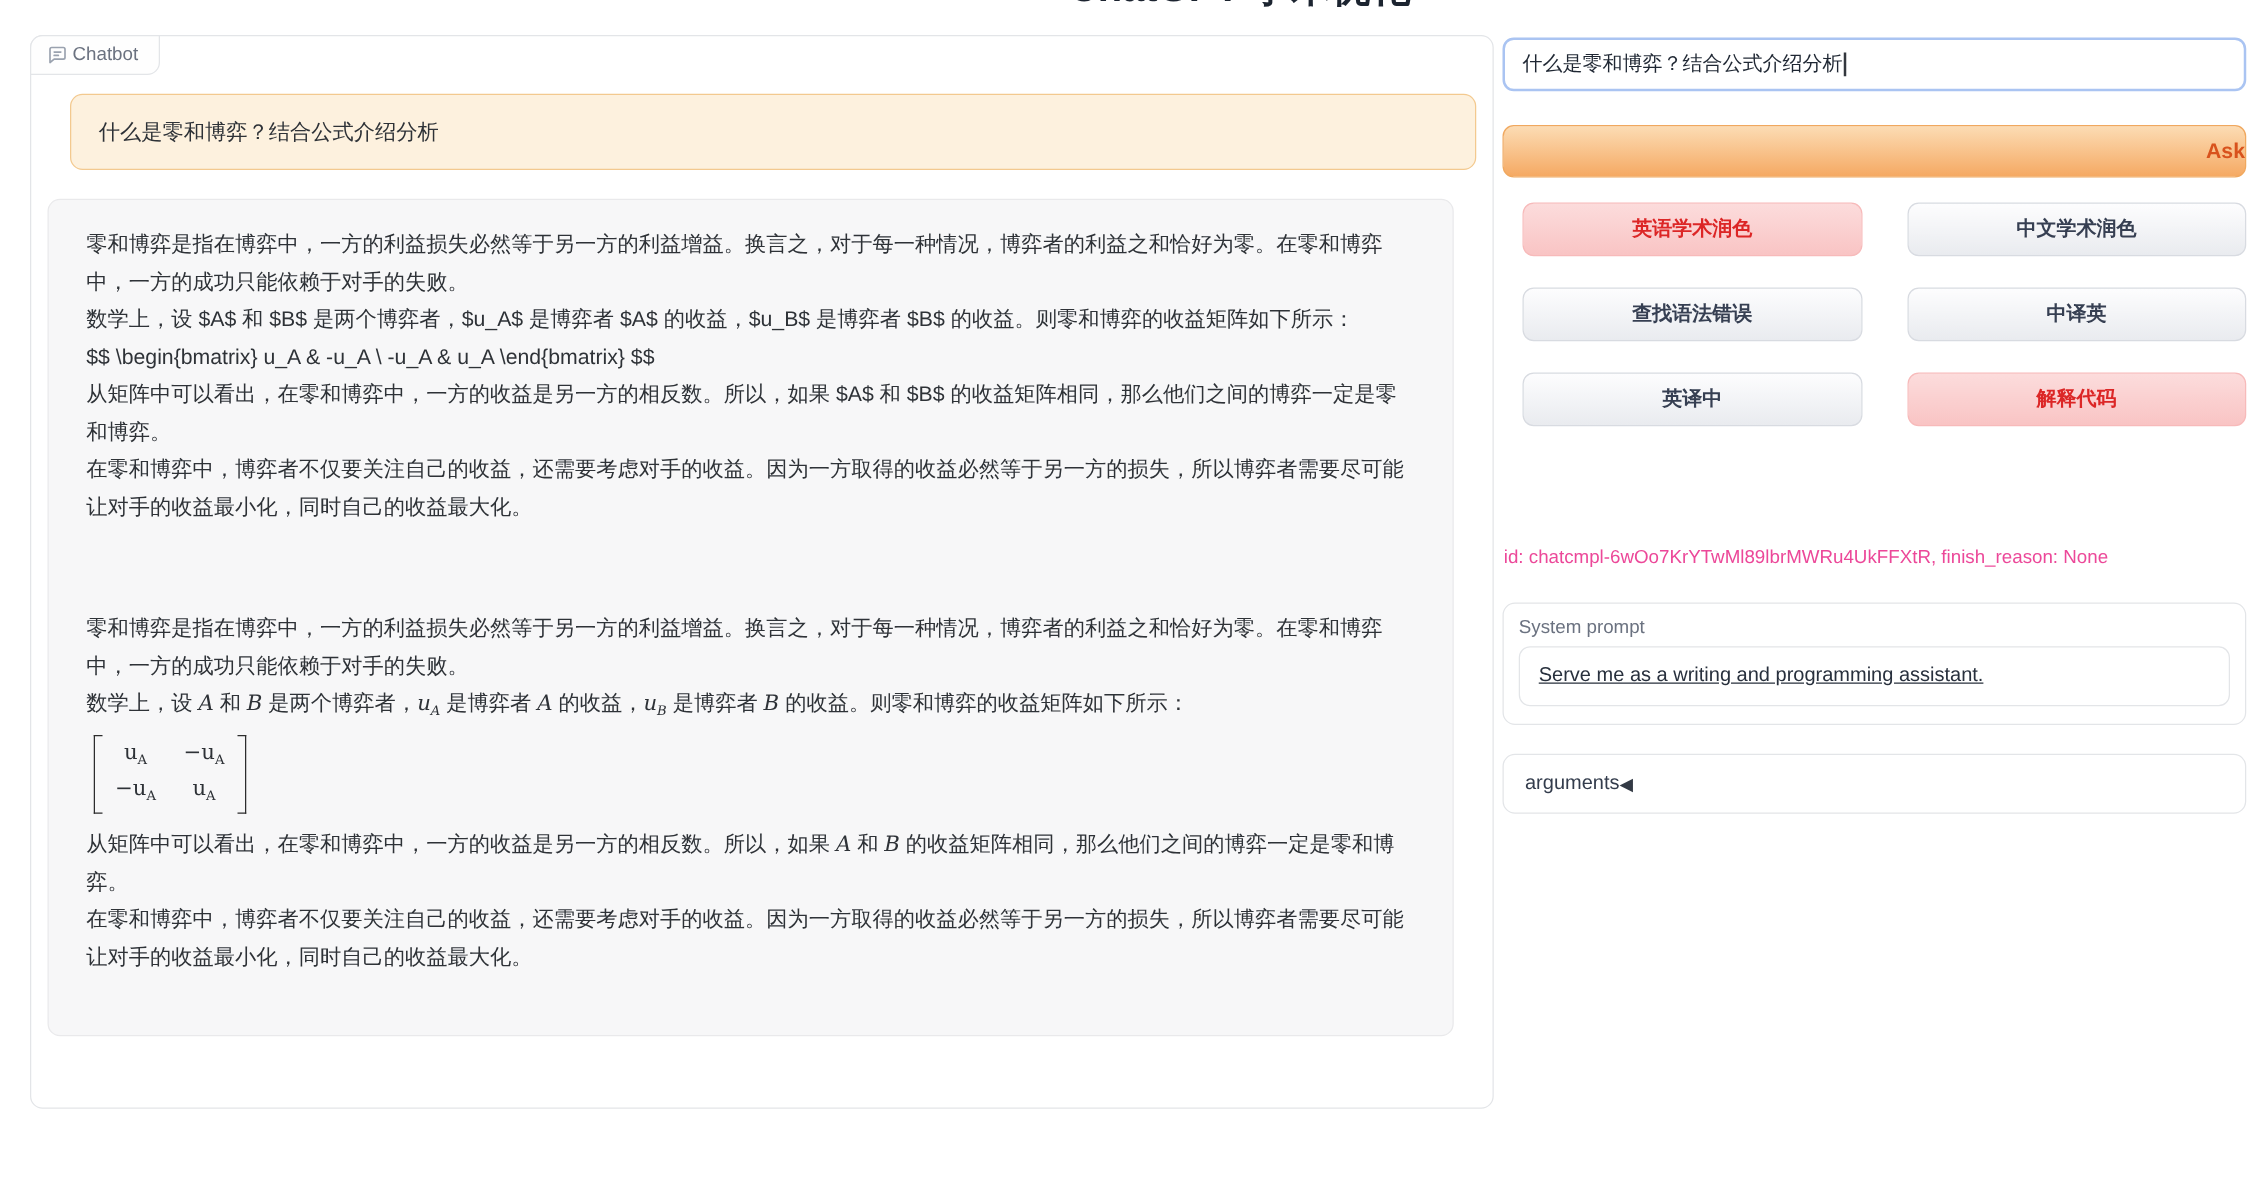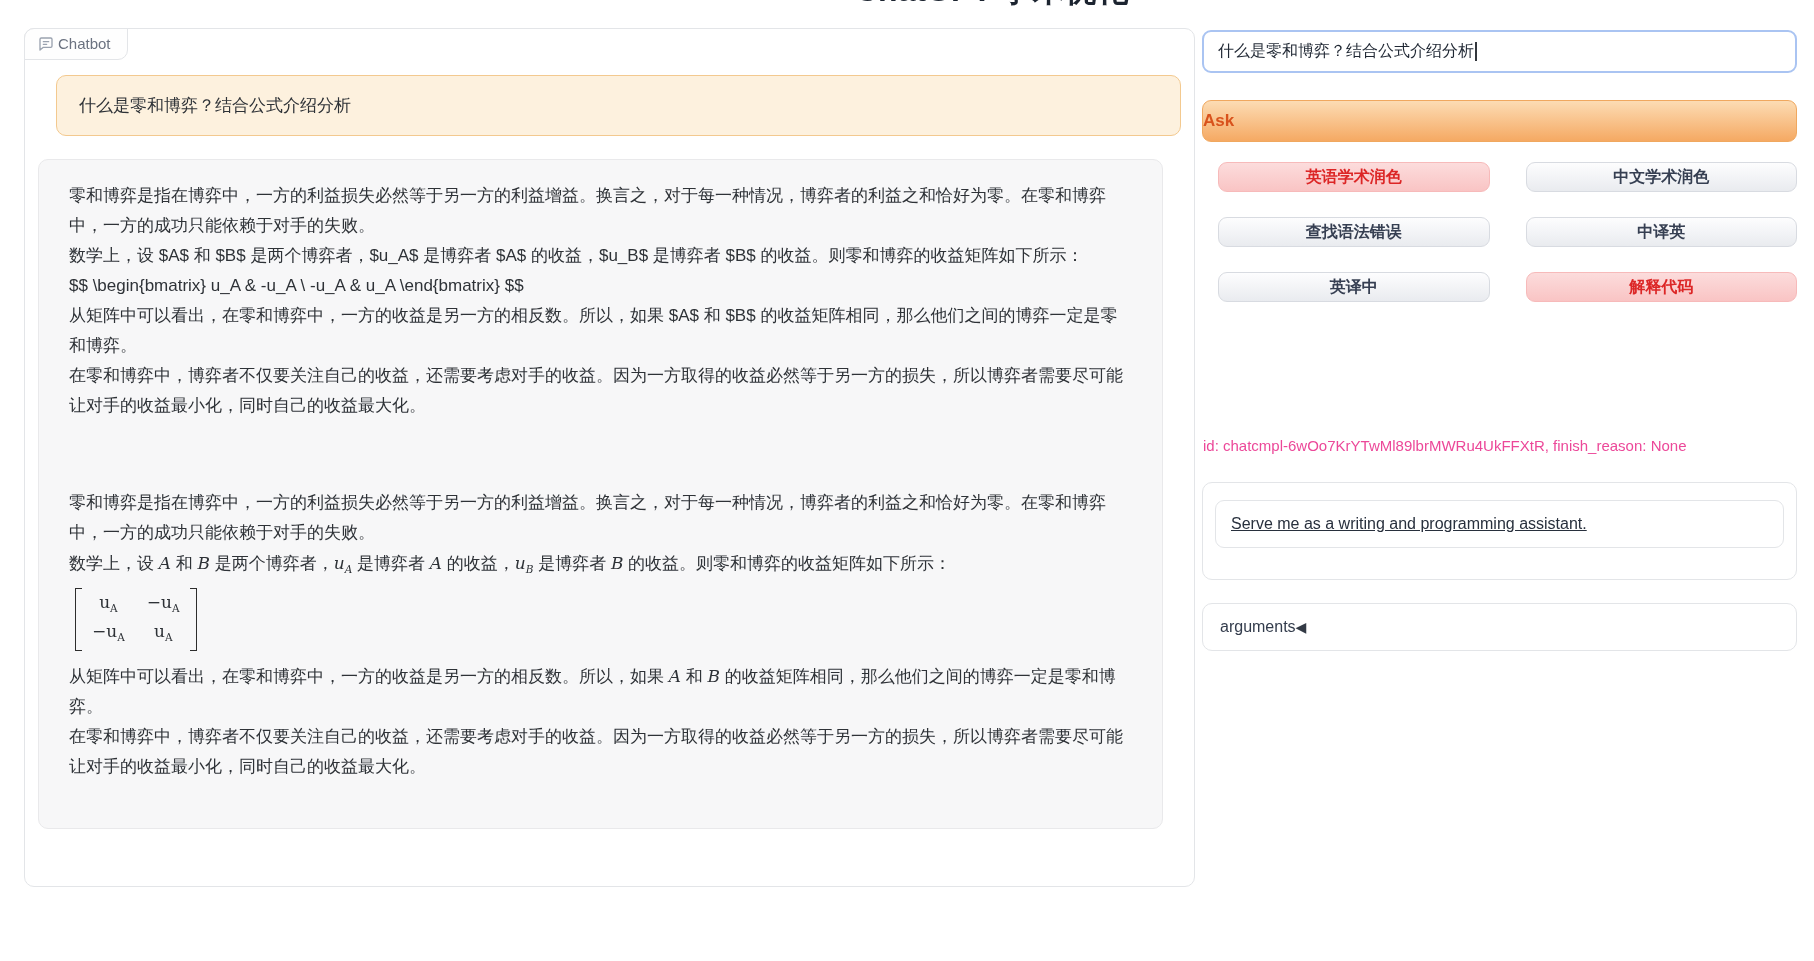--- a/index.html
+++ b/index.html
@@ -45,25 +45,25 @@
   
   .controls{position:absolute;left:1202px;top:0;width:595px;height:961px;}
 
   .question-box{position:absolute;top:30px;left:0;width:595px;height:43px;background:#fff;
     border:2px solid #aac4f2;border-radius:9px;display:flex;align-items:center;
     padding:0 14px;font-size:16px;color:#1f2733;cursor:text;}
   .caret{display:inline-block;width:2px;height:19px;background:#33373d;margin-left:1px;}
 
   .ask-btn{position:absolute;top:100px;left:0;width:595px;height:42px;border-radius:9px;
     border:1px solid #f0a85f;background:linear-gradient(180deg,#fcdcb4 0%,#f5a963 100%);
-    color:#d8521c;font-weight:700;font-size:17px;display:flex;align-items:center;justify-content:flex-start;cursor:pointer;}
+    color:#d8521c;font-weight:700;font-size:17px;display:flex;align-items:center;justify-content:flex-end;cursor:pointer;}
 
   .fn-grid{position:absolute;top:162px;left:0;width:595px;display:grid;
     grid-template-columns:1fr 1fr;column-gap:20px;row-gap:25px;}
-  .fn-btn{height:30px;border-radius:9px;font-weight:700;font-size:16px;
+  .fn-btn{height:43px;border-radius:9px;font-weight:700;font-size:16px;
     display:flex;align-items:center;justify-content:center;cursor:pointer;margin-left:16px;}
   .fn-pink{background:linear-gradient(180deg,#fcdcdc 0%,#f9c4c4 100%);border:1px solid #f7baba;color:#dc2626;}
   .fn-gray{background:linear-gradient(180deg,#fdfdfe 0%,#e9ebef 100%);border:1px solid #d8dbe1;color:#363f52;}
 
   .status-line{position:absolute;top:437px;left:1px;font-size:15px;color:#ec4899;}
 
   .sys-card{position:absolute;top:482px;left:0;width:595px;height:98px;background:#fff;
     border:1px solid #e3e5e8;border-radius:10px;padding:10px 12px;}
   .sys-label{font-size:15px;color:#6b7280;}
   .sys-input{margin-top:7px;height:48px;border:1px solid #e3e5e8;border-radius:9px;background:#fff;
@@ -143,20 +143,21 @@
     <div class="fn-btn fn-gray">中文学术润色</div>
     <div class="fn-btn fn-gray">查找语法错误</div>
     <div class="fn-btn fn-gray">中译英</div>
     <div class="fn-btn fn-gray">英译中</div>
     <div class="fn-btn fn-pink">解释代码</div>
   </div>
 
   <div class="status-line">id: chatcmpl-6wOo7KrYTwMl89lbrMWRu4UkFFXtR, finish_reason: None</div>
 
   <div class="sys-card">
+    <div class="sys-label">System prompt</div>
     <div class="sys-input">
       <span>Serve me as a writing and programming assistant.</span>
     </div>
   </div>
 
   <div class="accordion">
     <span class="acc-label">arguments</span>
     <span class="acc-arrow">◀</span>
   </div>
 

